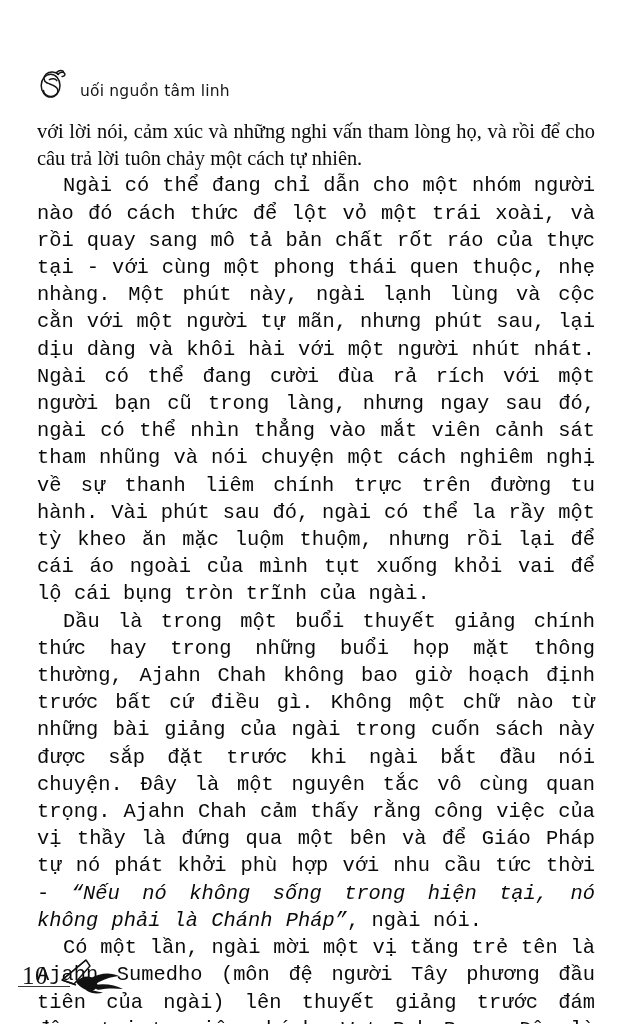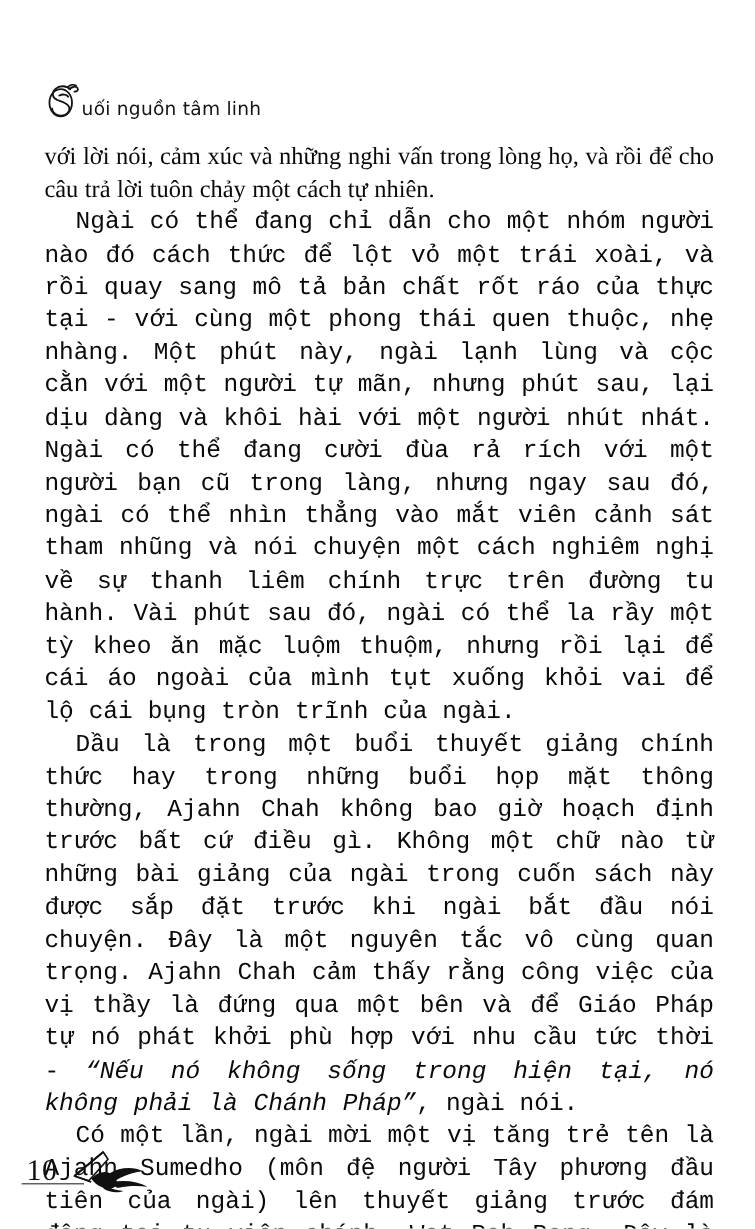--- a/index.html
+++ b/index.html
@@ -35,20 +35,21 @@
     display: inline-block;
     transform: translateY(4px);
   }
   .swash-cap svg { display: block; }
   .running-head-text {
     font-family: "DejaVu Sans", sans-serif;
     font-size: 15.5px;
     letter-spacing: 0.2px;
     color: #151515;
     line-height: 1;
+    margin-left: 12px;
   }
 
   
   .body-col {
     position: absolute;
     left: 37px;
     top: 118px;
     width: 558px;
   }
   p.para {
@@ -129,21 +130,21 @@
           <path d="M19.4 4.6 C21.6 2.6, 24.6 2.2, 26.4 3.4"></path>
         </g>
       </svg>
     </span>
     <span class="running-head-text">uối nguồn tâm linh</span>
   </div>
 
   <div class="body-col">
 
     <p class="para">
-      <span>với lời nói, cảm xúc và những nghi vấn trong lòng họ, và rồi để cho câu trả lời tuôn chảy một cách tự nhiên.</span>
+      <span>với lời nói, cảm xúc và những nghi vấn tham lòng họ, và rồi để cho câu trả lời tuôn chảy một cách tự nhiên.</span>
     </p>
 
     <p class="para indent">
       <span>Ngài có thể đang chỉ dẫn cho một nhóm người nào đó cách thức để lột vỏ một trái xoài, và rồi quay sang mô tả bản chất rốt ráo của thực tại - với cùng một phong thái quen thuộc, nhẹ nhàng. Một phút này, ngài lạnh lùng và cộc cằn với một người tự mãn, nhưng phút sau, lại dịu dàng và khôi hài với một người nhút nhát. Ngài có thể đang cười đùa rả rích với một người bạn cũ trong làng, nhưng ngay sau đó, ngài có thể nhìn thẳng vào mắt viên cảnh sát tham nhũng và nói chuyện một cách nghiêm nghị về sự thanh liêm chính trực trên đường tu hành. Vài phút sau đó, ngài có thể la rầy một tỳ kheo ăn mặc luộm thuộm, nhưng rồi lại để cái áo ngoài của mình tụt xuống khỏi vai để lộ cái bụng tròn trĩnh của ngài.</span>
     </p>
 
     <p class="para indent">
       <span>Dầu là trong một buổi thuyết giảng chính thức hay trong những buổi họp mặt thông thường, Ajahn Chah không bao giờ hoạch định trước bất cứ điều gì. Không một chữ nào từ những bài giảng của ngài trong cuốn sách này được sắp đặt trước khi ngài bắt đầu nói chuyện. Đây là một nguyên tắc vô cùng quan trọng. Ajahn Chah cảm thấy rằng công việc của vị thầy là đứng qua một bên và để Giáo Pháp tự nó phát khởi phù hợp với nhu cầu tức thời - </span><span class="q-italic">“Nếu nó không sống trong hiện tại, nó không phải là Chánh Pháp”</span><span>, ngài nói.</span>
     </p>
 

